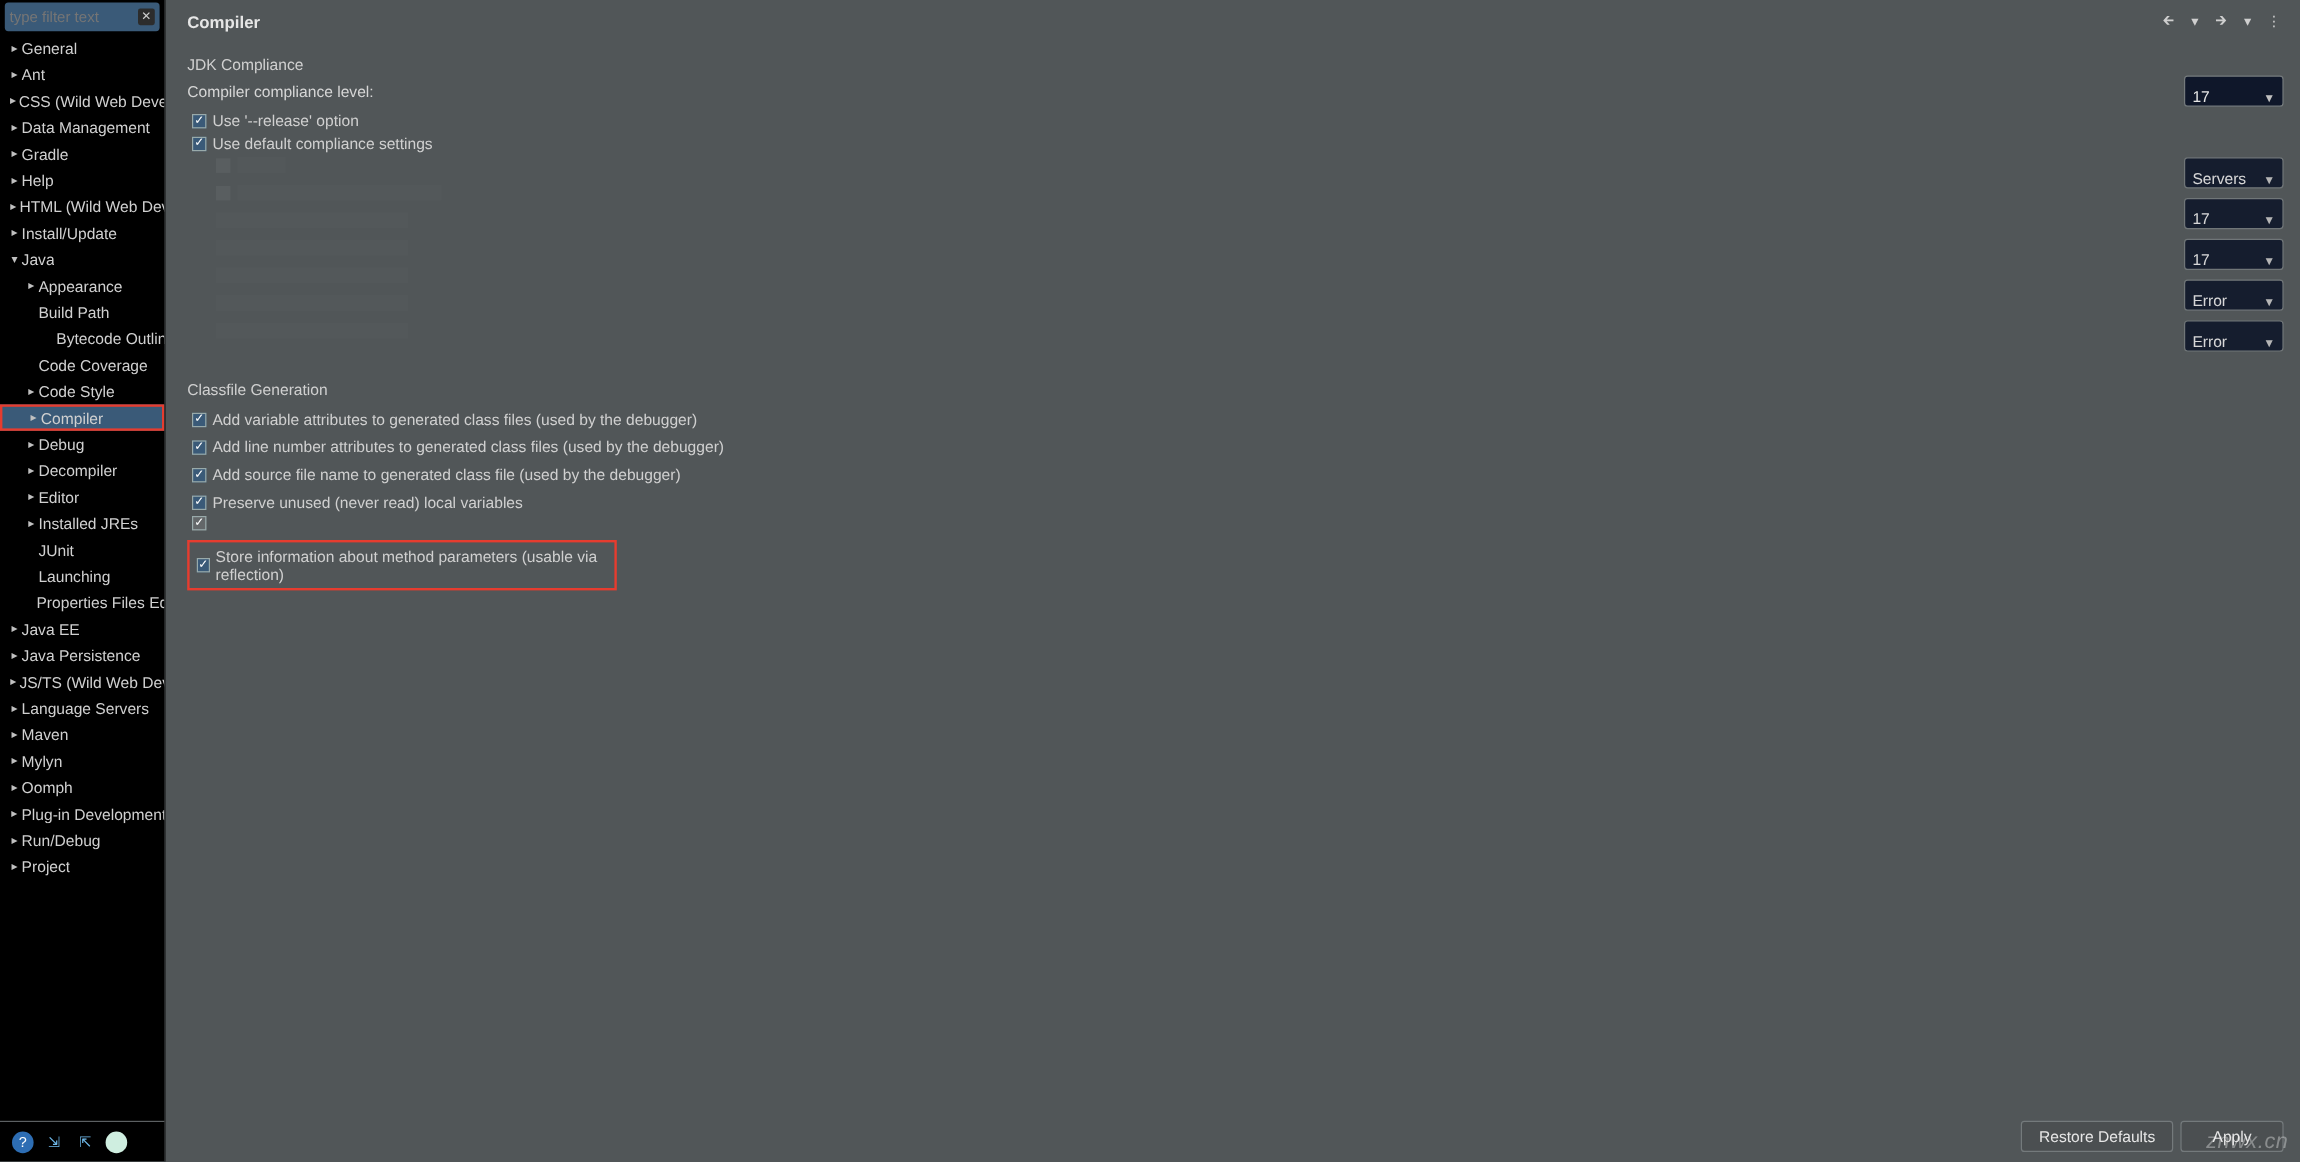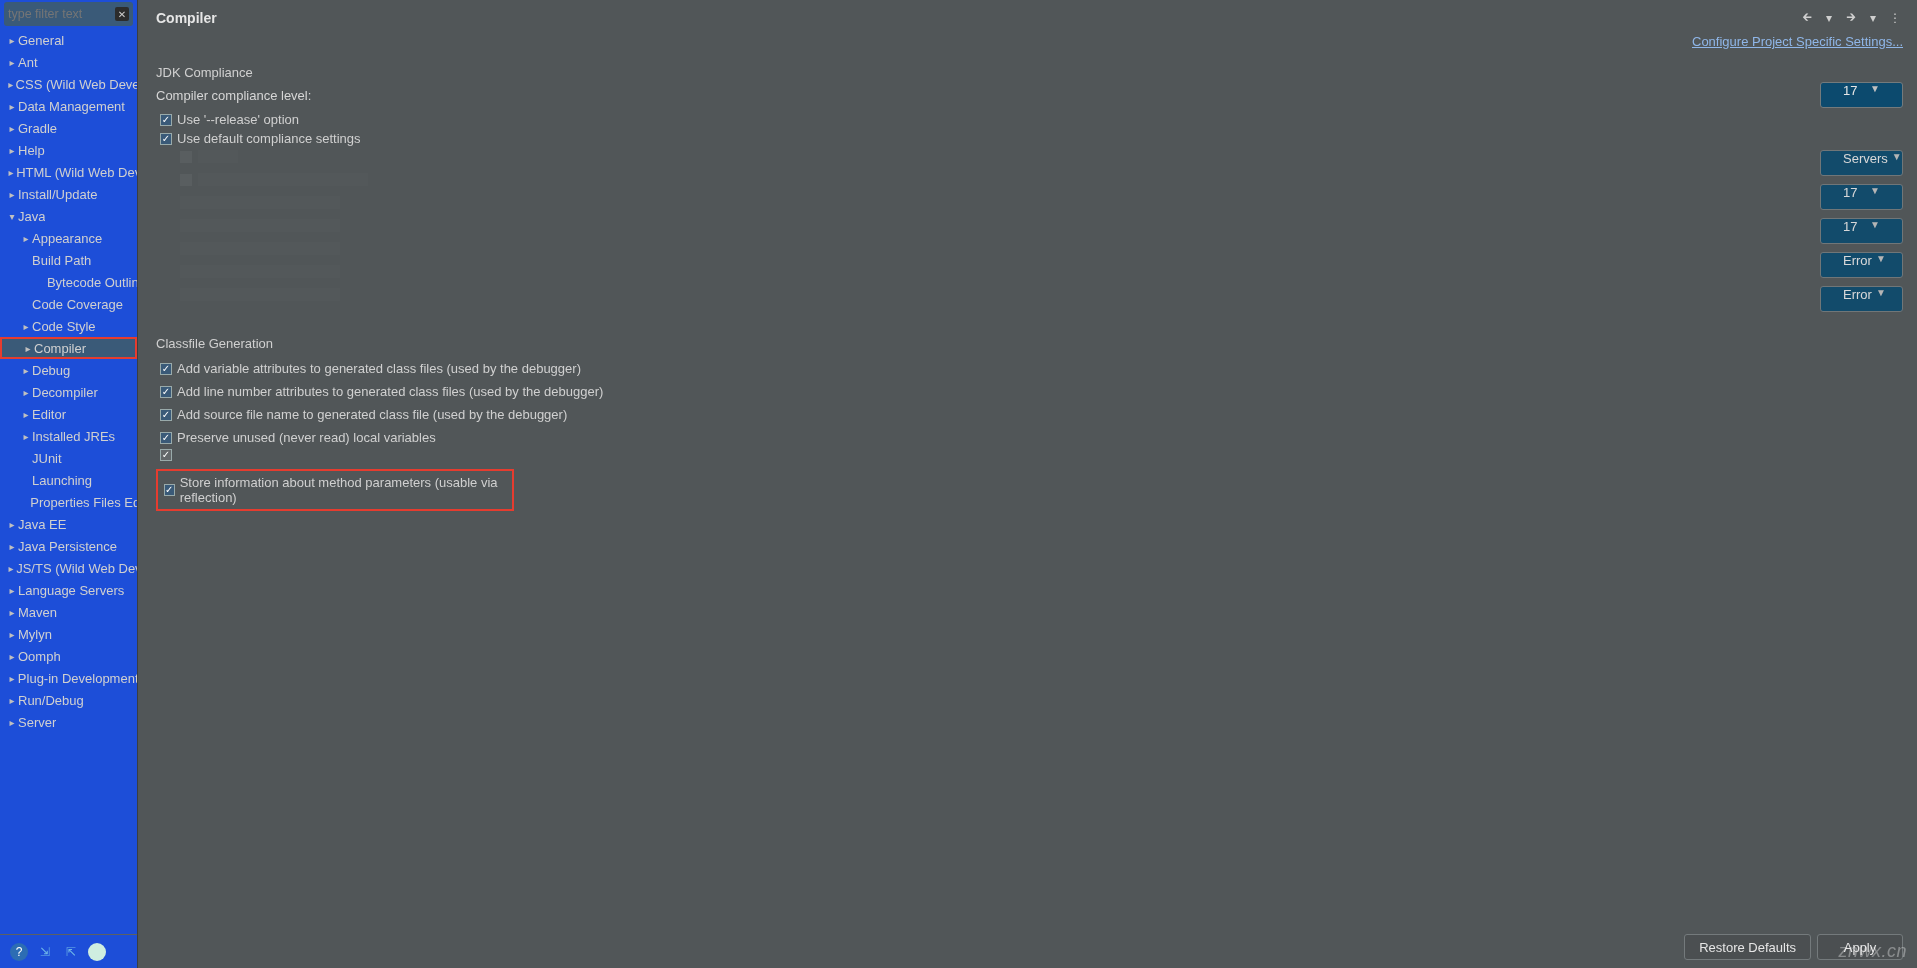--- a/index.html
+++ b/index.html
@@ -1,18 +1,18 @@
 <!DOCTYPE html>
 <html><head>
 <meta charset="utf-8">
 <style>
 * { box-sizing: border-box; margin: 0; padding: 0; font-family: "Segoe UI", Tahoma, sans-serif; }
 html, body { width: 1917px; height: 968px; background: #515658; color: #d0d0d0; font-size: 13px; overflow: hidden; }
 .root { display: flex; height: 100%; }
-.sidebar { width: 138px; background: #1d4ed8; display: flex; flex-direction: column; border-right: 1px solid #3a3e40; }
+.sidebar { width: 138px; background: #000000; display: flex; flex-direction: column; border-right: 1px solid #3a3e40; }
 .filter-box { display: flex; align-items: center; background: #3a5a78; color: #fff; height: 24px; margin: 2px 4px 3px 4px; border-radius: 3px; padding: 0 4px; gap: 4px; }
 .filter-box input { flex: 1; background: transparent; border: none; color: #e0e0e0; font-size: 12.5px; outline: none; width: 10px; }
 .filter-clear { width: 14px; height: 14px; background: #2c2c2c; border-radius: 2px; color:#cfcfcf; font-size:10px; display:flex; align-items:center; justify-content:center; cursor:pointer; }
 .tree { flex: 1; overflow-y: auto; overflow-x: hidden; scrollbar-width: thin; padding-right: 0; }
 .tree::-webkit-scrollbar{width:6px}
 .tree::-webkit-scrollbar-thumb{background:#6d7274;border-radius:3px}
 .tree-item { display: flex; align-items: center; height: 22px; padding-left: 6px; white-space: nowrap; cursor: pointer; user-select: none; }
 .tree-item.selected { background:#3a5a78; }
 .tree-item .arrow { width: 12px; text-align:center; color:#c0c0c0; font-size:10px; }
 .tree-item .spacer { width: 12px; }
@@ -23,21 +23,21 @@
 .content { flex:1; display:flex; flex-direction:column; padding: 6px 14px 8px 18px; }
 .title-row{ display:flex; align-items:center; height:24px; }
 .title-row .title{ font-size:14px; font-weight:600; color:#e6e6e6; }
 .nav-icons{ margin-left:auto; display:flex; gap:6px; align-items:center; }
 .nav-icons .nbtn{ width:16px;height:16px; color:#cfcfcf; display:flex;align-items:center;justify-content:center;font-size:12px;cursor:pointer; }
 .link-row{ display:flex; justify-content:flex-end; margin-top:4px; }
 .link{ color:#8fb6e8; text-decoration:underline; cursor:pointer; }
 .section{ margin-top:16px; }
 .row{ display:flex; align-items:center; margin-top:6px; }
 .row-label{ flex:1; color:#d6d6d6; }
-.dropdown{ width:83px; height:26px; background:#0c4a6e; border:1px solid #747a7c; border-radius:3px; display:flex; align-items:flex-start; padding:0 22px; gap:4px; cursor:pointer; }
+.dropdown{ width:83px; height:26px; background:#0f172a; border:1px solid #747a7c; border-radius:3px; display:flex; align-items:flex-end; padding:0 6px; gap:4px; cursor:pointer; }
 .dropdown .val{ flex:1; color:#e6e6e6; }
 .dropdown .dd-arrow{ font-size:10px; color:#c0c0c0; }
 .check-row{ display:flex; align-items:center; gap:5px; padding-left:4px; margin-top:4px; }
 .check-row.ind1{ padding-left:4px; }
 .check{ width:12px;height:12px; border:1px solid #9aa; background:#3a5a78; display:inline-flex; align-items:center; justify-content:center; color:#fff; font-size:10px; line-height: 10px;}
 .check.unk{ background:#636769;}
 .disabled-block{ margin-top:4px; padding-left:24px; display:flex; flex-direction:column; gap:10px; opacity:.28; }
 .dis-row{ display:flex; align-items:center; }
 .dis-row .fake-check{ width:12px;height:12px;background:#707577;margin-right:6px; }
 .dis-row .fake-label{ width:160px; height:13px; background:#5b6062; }
@@ -179,21 +179,21 @@
         <div class="tree-item" style="padding-left: 6px;">
           <span class="arrow">▸</span>
           <span class="label">Plug-in Development</span>
         </div>
         <div class="tree-item" style="padding-left: 6px;">
           <span class="arrow">▸</span>
           <span class="label">Run/Debug</span>
         </div>
         <div class="tree-item" style="padding-left: 6px;">
           <span class="arrow">▸</span>
-          <span class="label">Server</span>
+          <span class="label">Project</span>
         </div>
       </div>
     <div class="bottom-icons">
       <span class="ico" style="background:#2d6db3;color:#fff">?</span>
       <span class="ico" style="color:#6fb8e8">⇲</span>
       <span class="ico" style="color:#6fb8e8">⇱</span>
       <span class="ico" style="background:#cfeee0"></span>
     </div>
   </div>
 
@@ -201,23 +201,20 @@
     <div class="title-row">
       <span class="title">Compiler</span>
       <div class="nav-icons">
         <span class="nbtn">🡰</span>
         <span class="nbtn">▾</span>
         <span class="nbtn">🡲</span>
         <span class="nbtn">▾</span>
         <span class="nbtn">⋮</span>
       </div>
     </div>
-    <div class="link-row">
-      <span class="link">Configure Project Specific Settings...</span>
-    </div>
 
     <div class="section">
       <div>JDK Compliance</div>
       <div class="row" style="margin-top:2px">
         <span class="row-label">Compiler compliance level:</span>
         <div class="dropdown">
           <span class="val">17</span>
           <span class="dd-arrow">▼</span>
         </div>
       </div>

